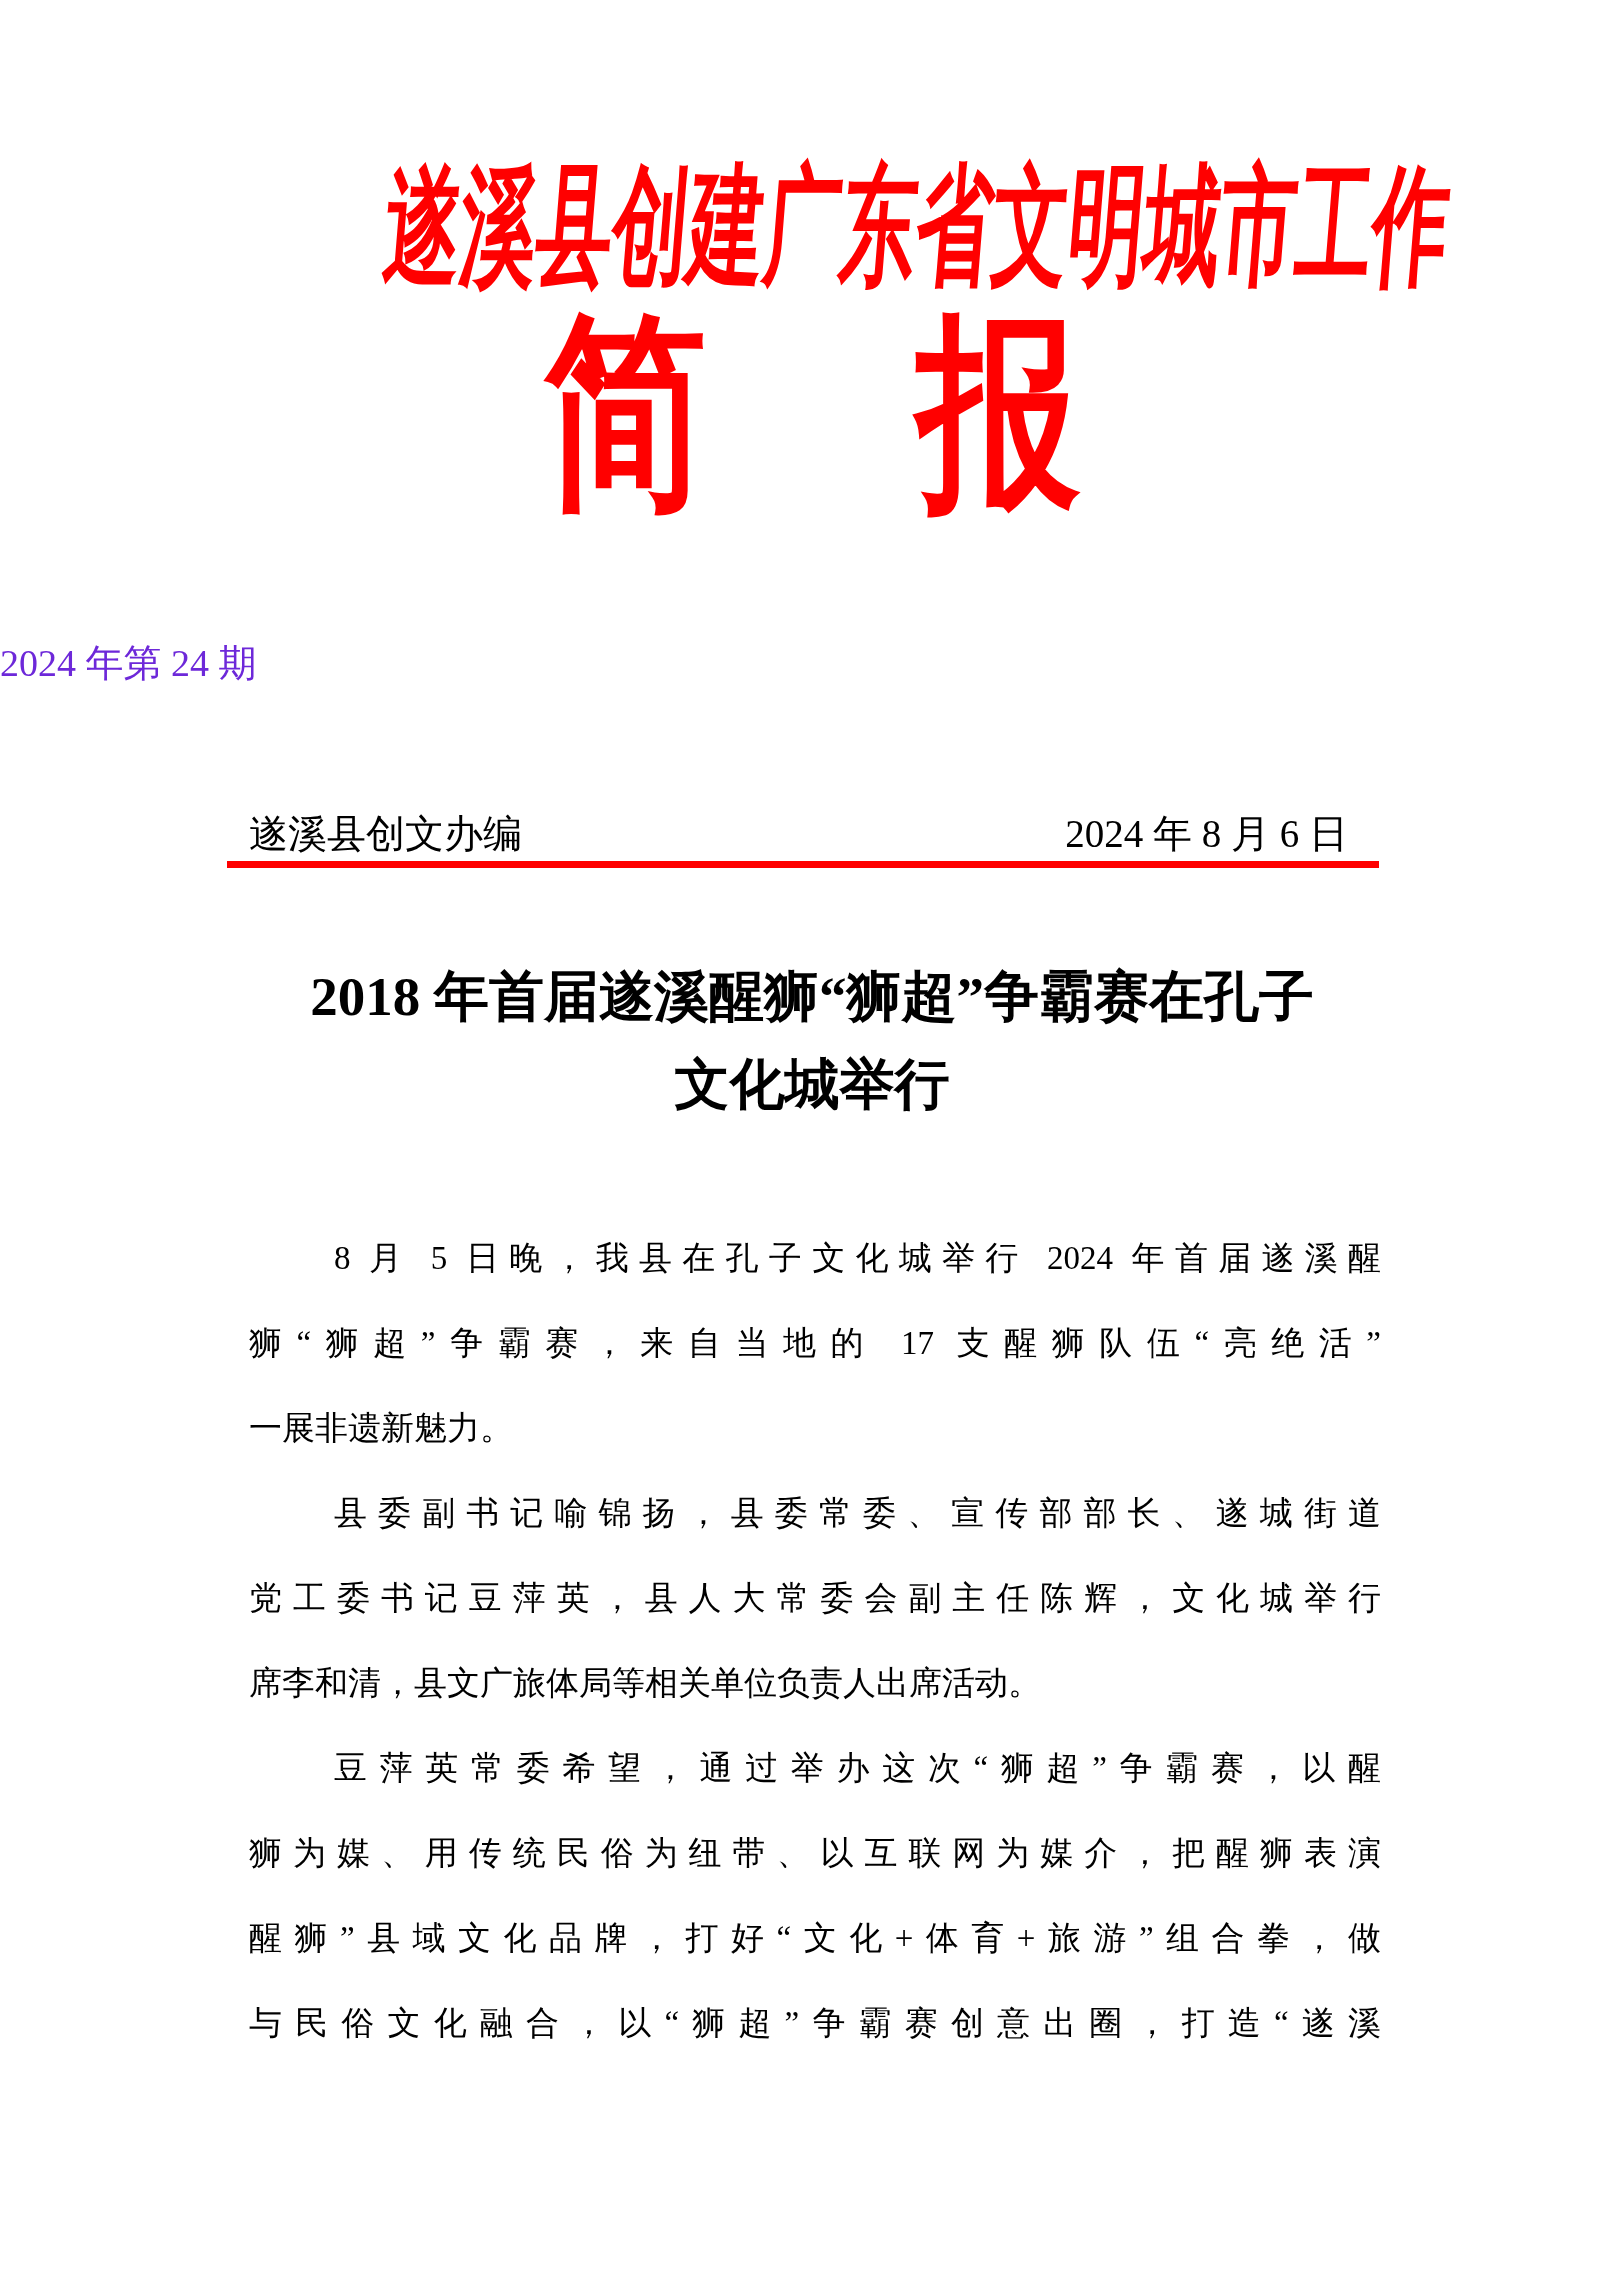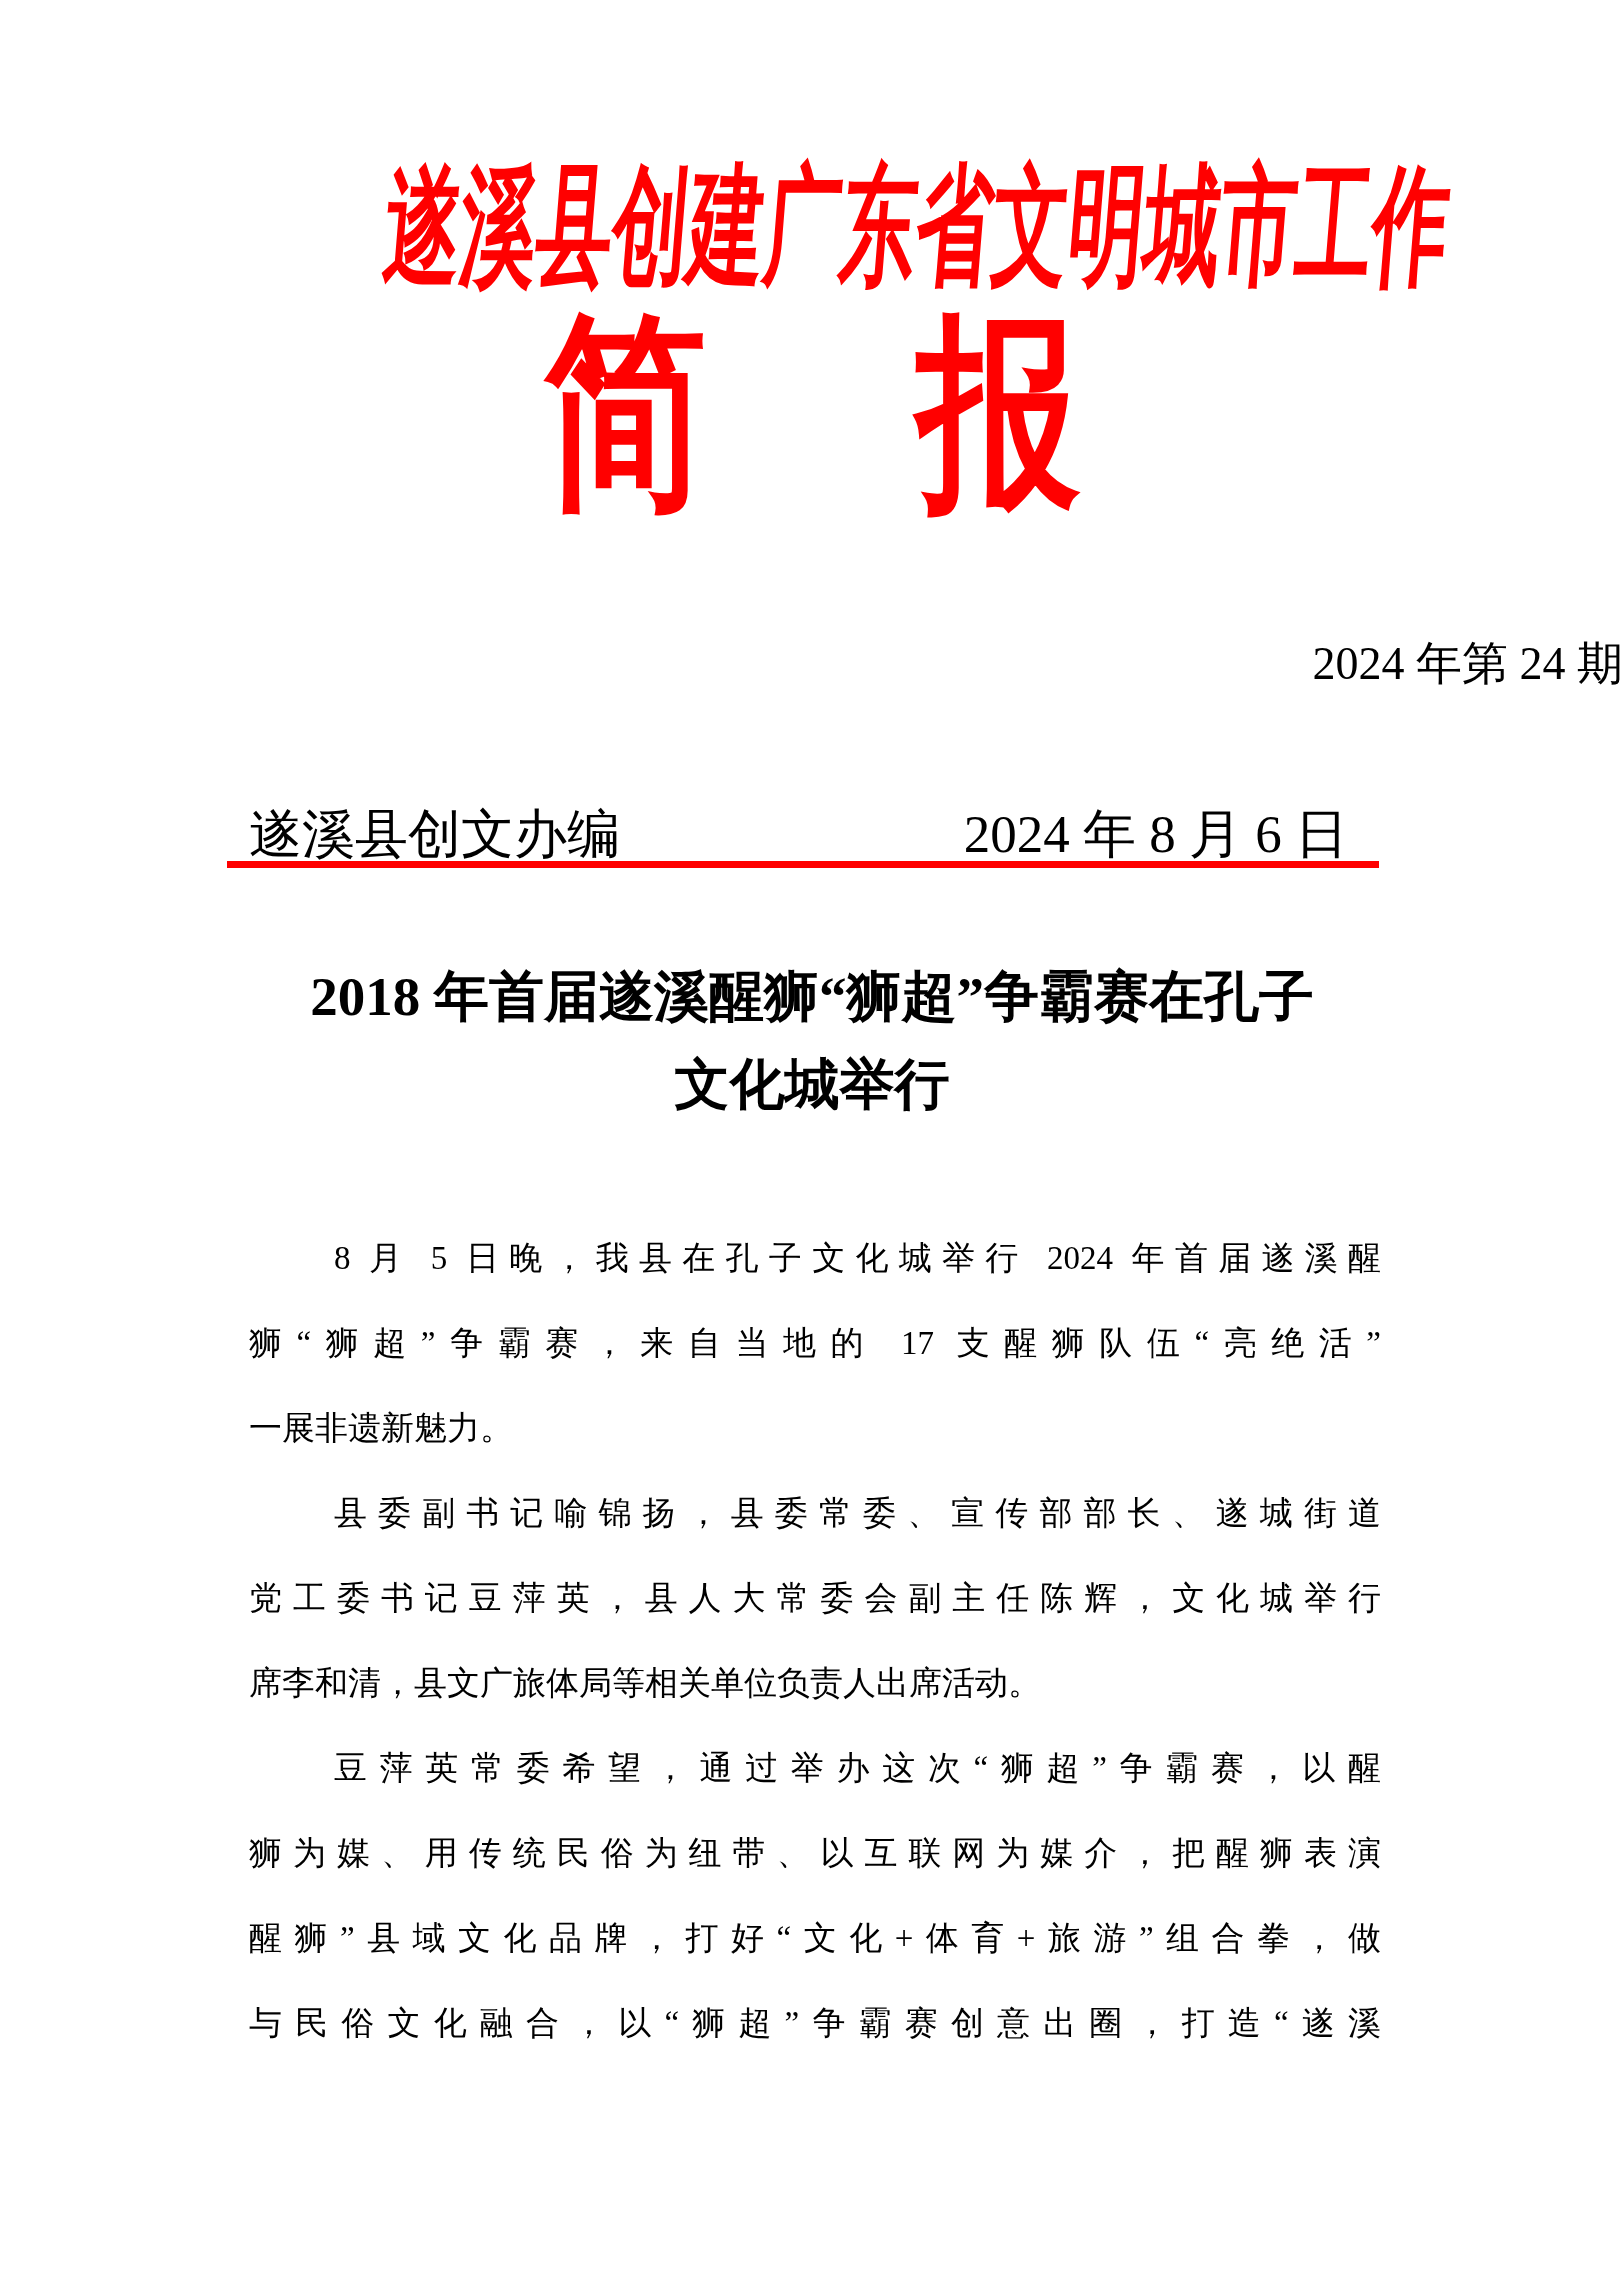--- a/index.html
+++ b/index.html
@@ -52,34 +52,34 @@
     display: inline-block;
     transform: scaleX(0.78);
     transform-origin: center center;
   }
   
   .issue-line {
     position: absolute;
     top: 643px;
     left: 0;
     width: 1623px;
-    text-align: right;
-    font-size: 46px;
+    text-align: left;
+    font-size: 38px;
     line-height: 41px;
-    color: #000000;
+    color: #6d28d9;
   }
   
   .editor-row {
     position: absolute;
     top: 813px;
     left: 249px;
     width: 1099px;
     display: flex;
     justify-content: space-between;
-    font-size: 53px;
+    font-size: 39px;
     line-height: 42px;
     color: #000000;
   }
   
   .red-rule {
     position: absolute;
     top: 861px;
     left: 227px;
     width: 1152px;
     height: 7.2px;

